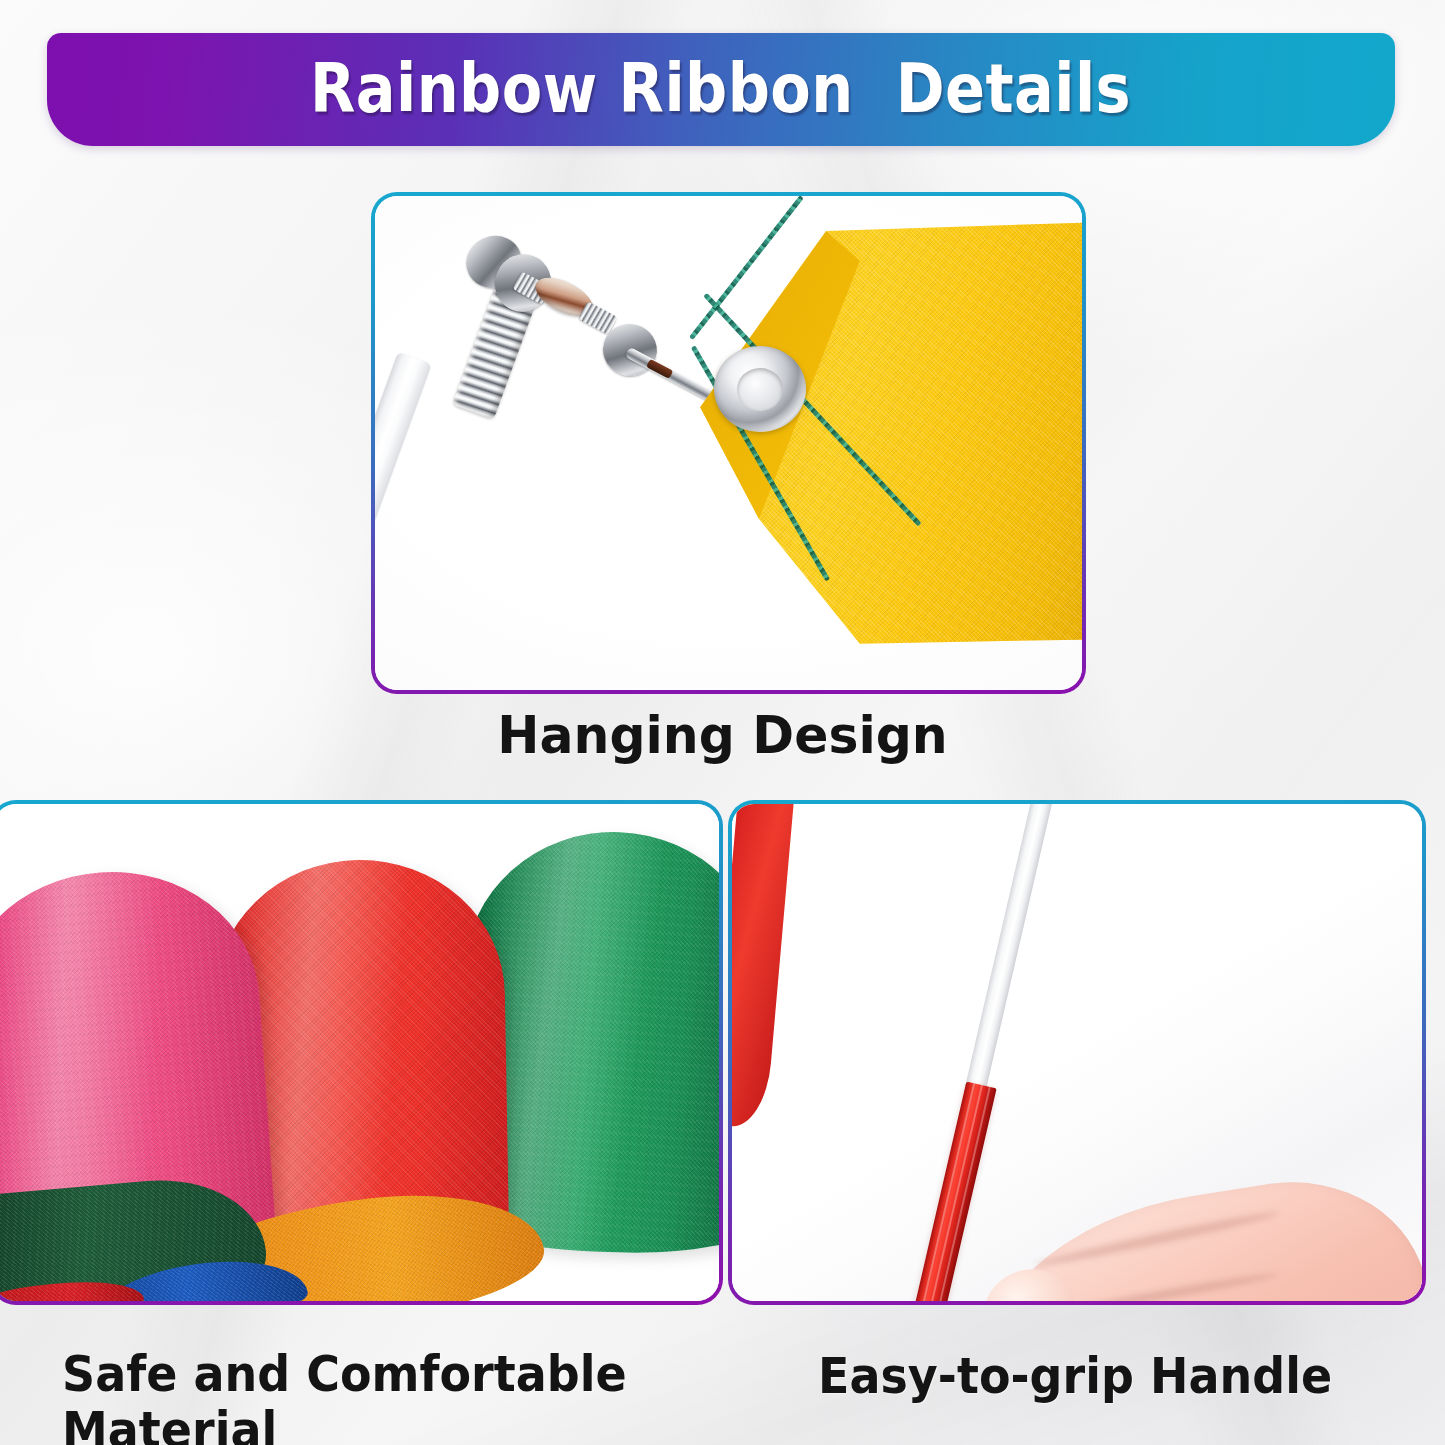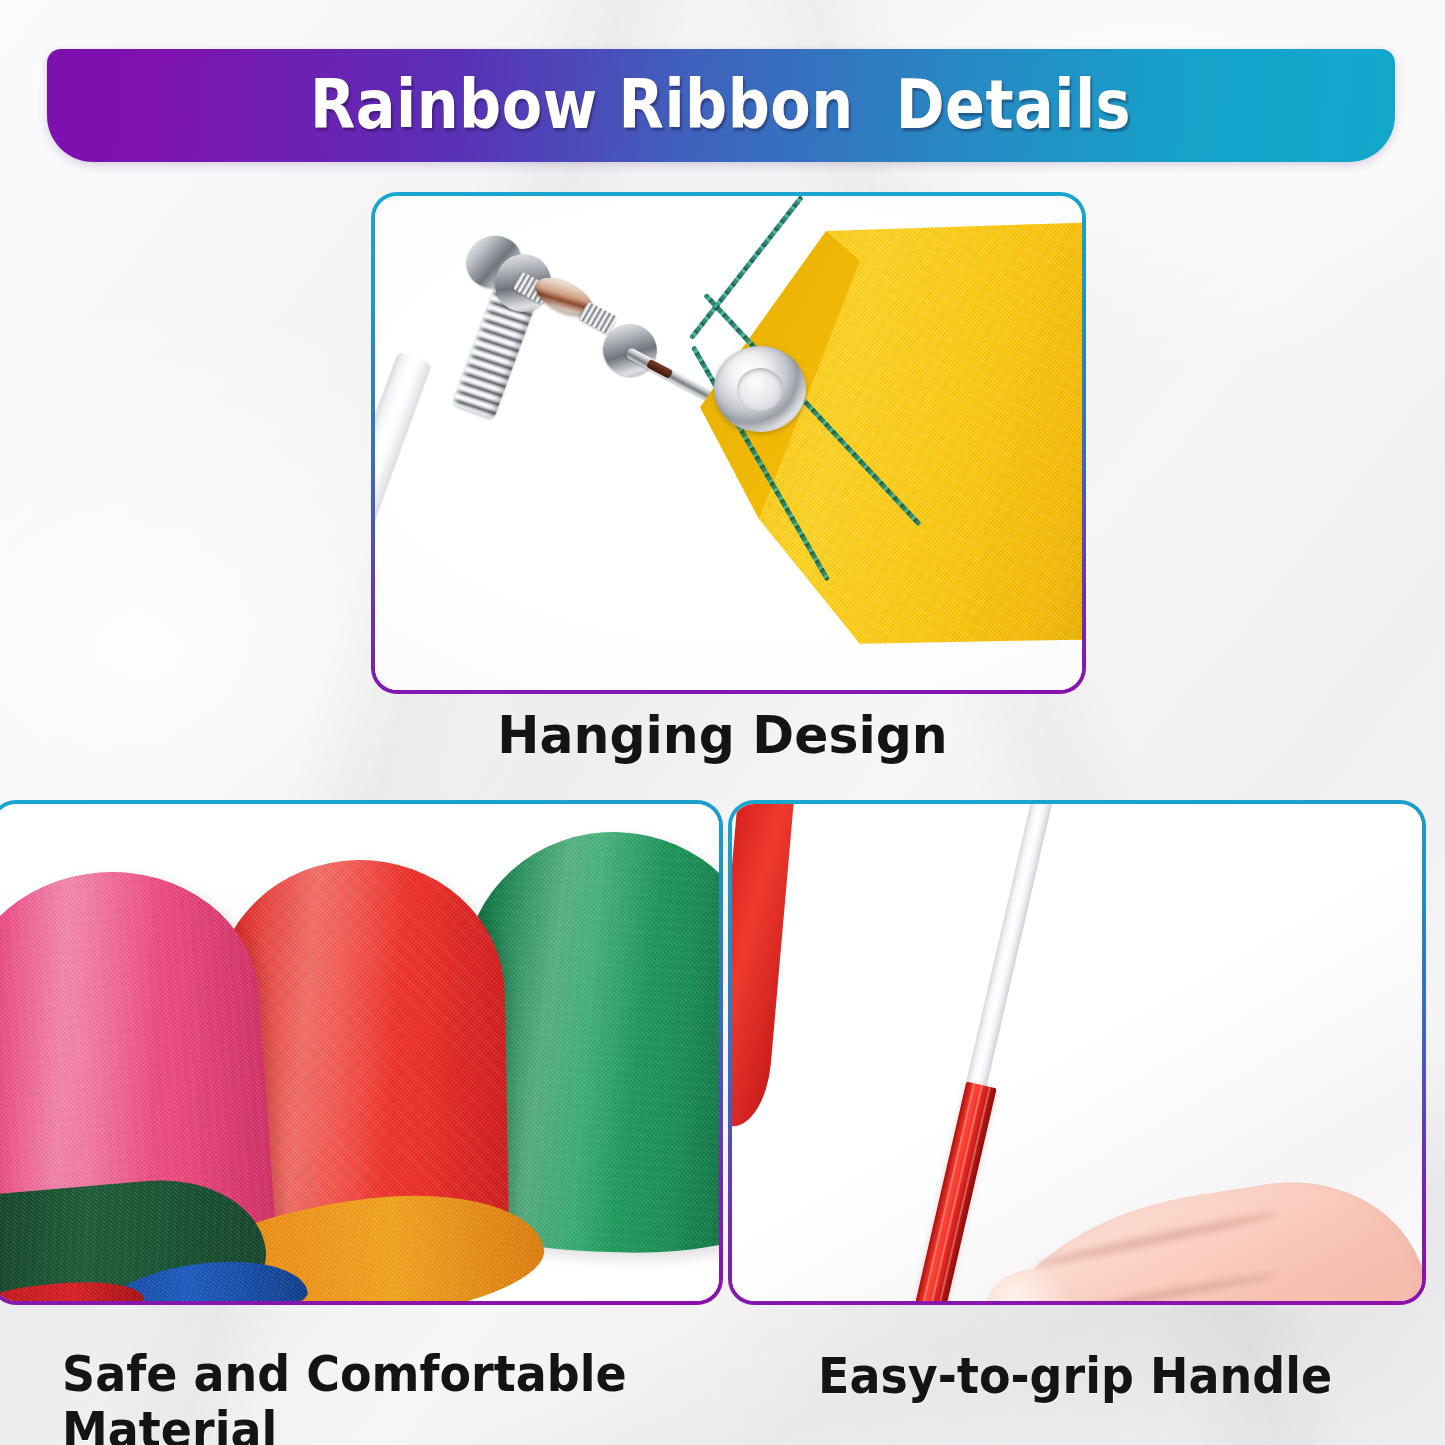--- a/index.html
+++ b/index.html
@@ -23,21 +23,21 @@
       linear-gradient(72deg, rgba(0,0,0,0) 62%, rgba(0,0,0,.03) 67%, rgba(255,255,255,.45) 71%, rgba(0,0,0,0) 77%),
       linear-gradient(160deg, rgba(0,0,0,0) 80%, rgba(0,0,0,.025) 87%, rgba(0,0,0,0) 94%);
     mix-blend-mode:multiply;opacity:.85;}
 
   
   #banner{
     position:absolute;left:47px;top:33px;width:1348px;height:113px;
     border-radius:14px 14px 46px 46px;
     background:linear-gradient(95deg,#7d0fae 0%,#7d13b0 9%,#5b2fb6 30%,#3f62bd 48%,#2789c4 68%,#15a3ca 85%,#13a7cc 100%);
     box-shadow:0 3px 10px rgba(60,20,90,.18);
-    display:flex;align-items:center;justify-content:center;margin-top:16px;
+    display:flex;align-items:center;justify-content:center;
   }
   #banner-title{
     color:#ffffff;
     font-family:"DejaVu Sans", sans-serif;
     font-weight:bold;
     font-size:67px;
     letter-spacing:.5px;
     transform:scaleX(.88);
     white-space:pre;
     text-shadow:2px 3px 2px rgba(20,10,40,.35), 0 0 1px rgba(0,0,0,.3);

